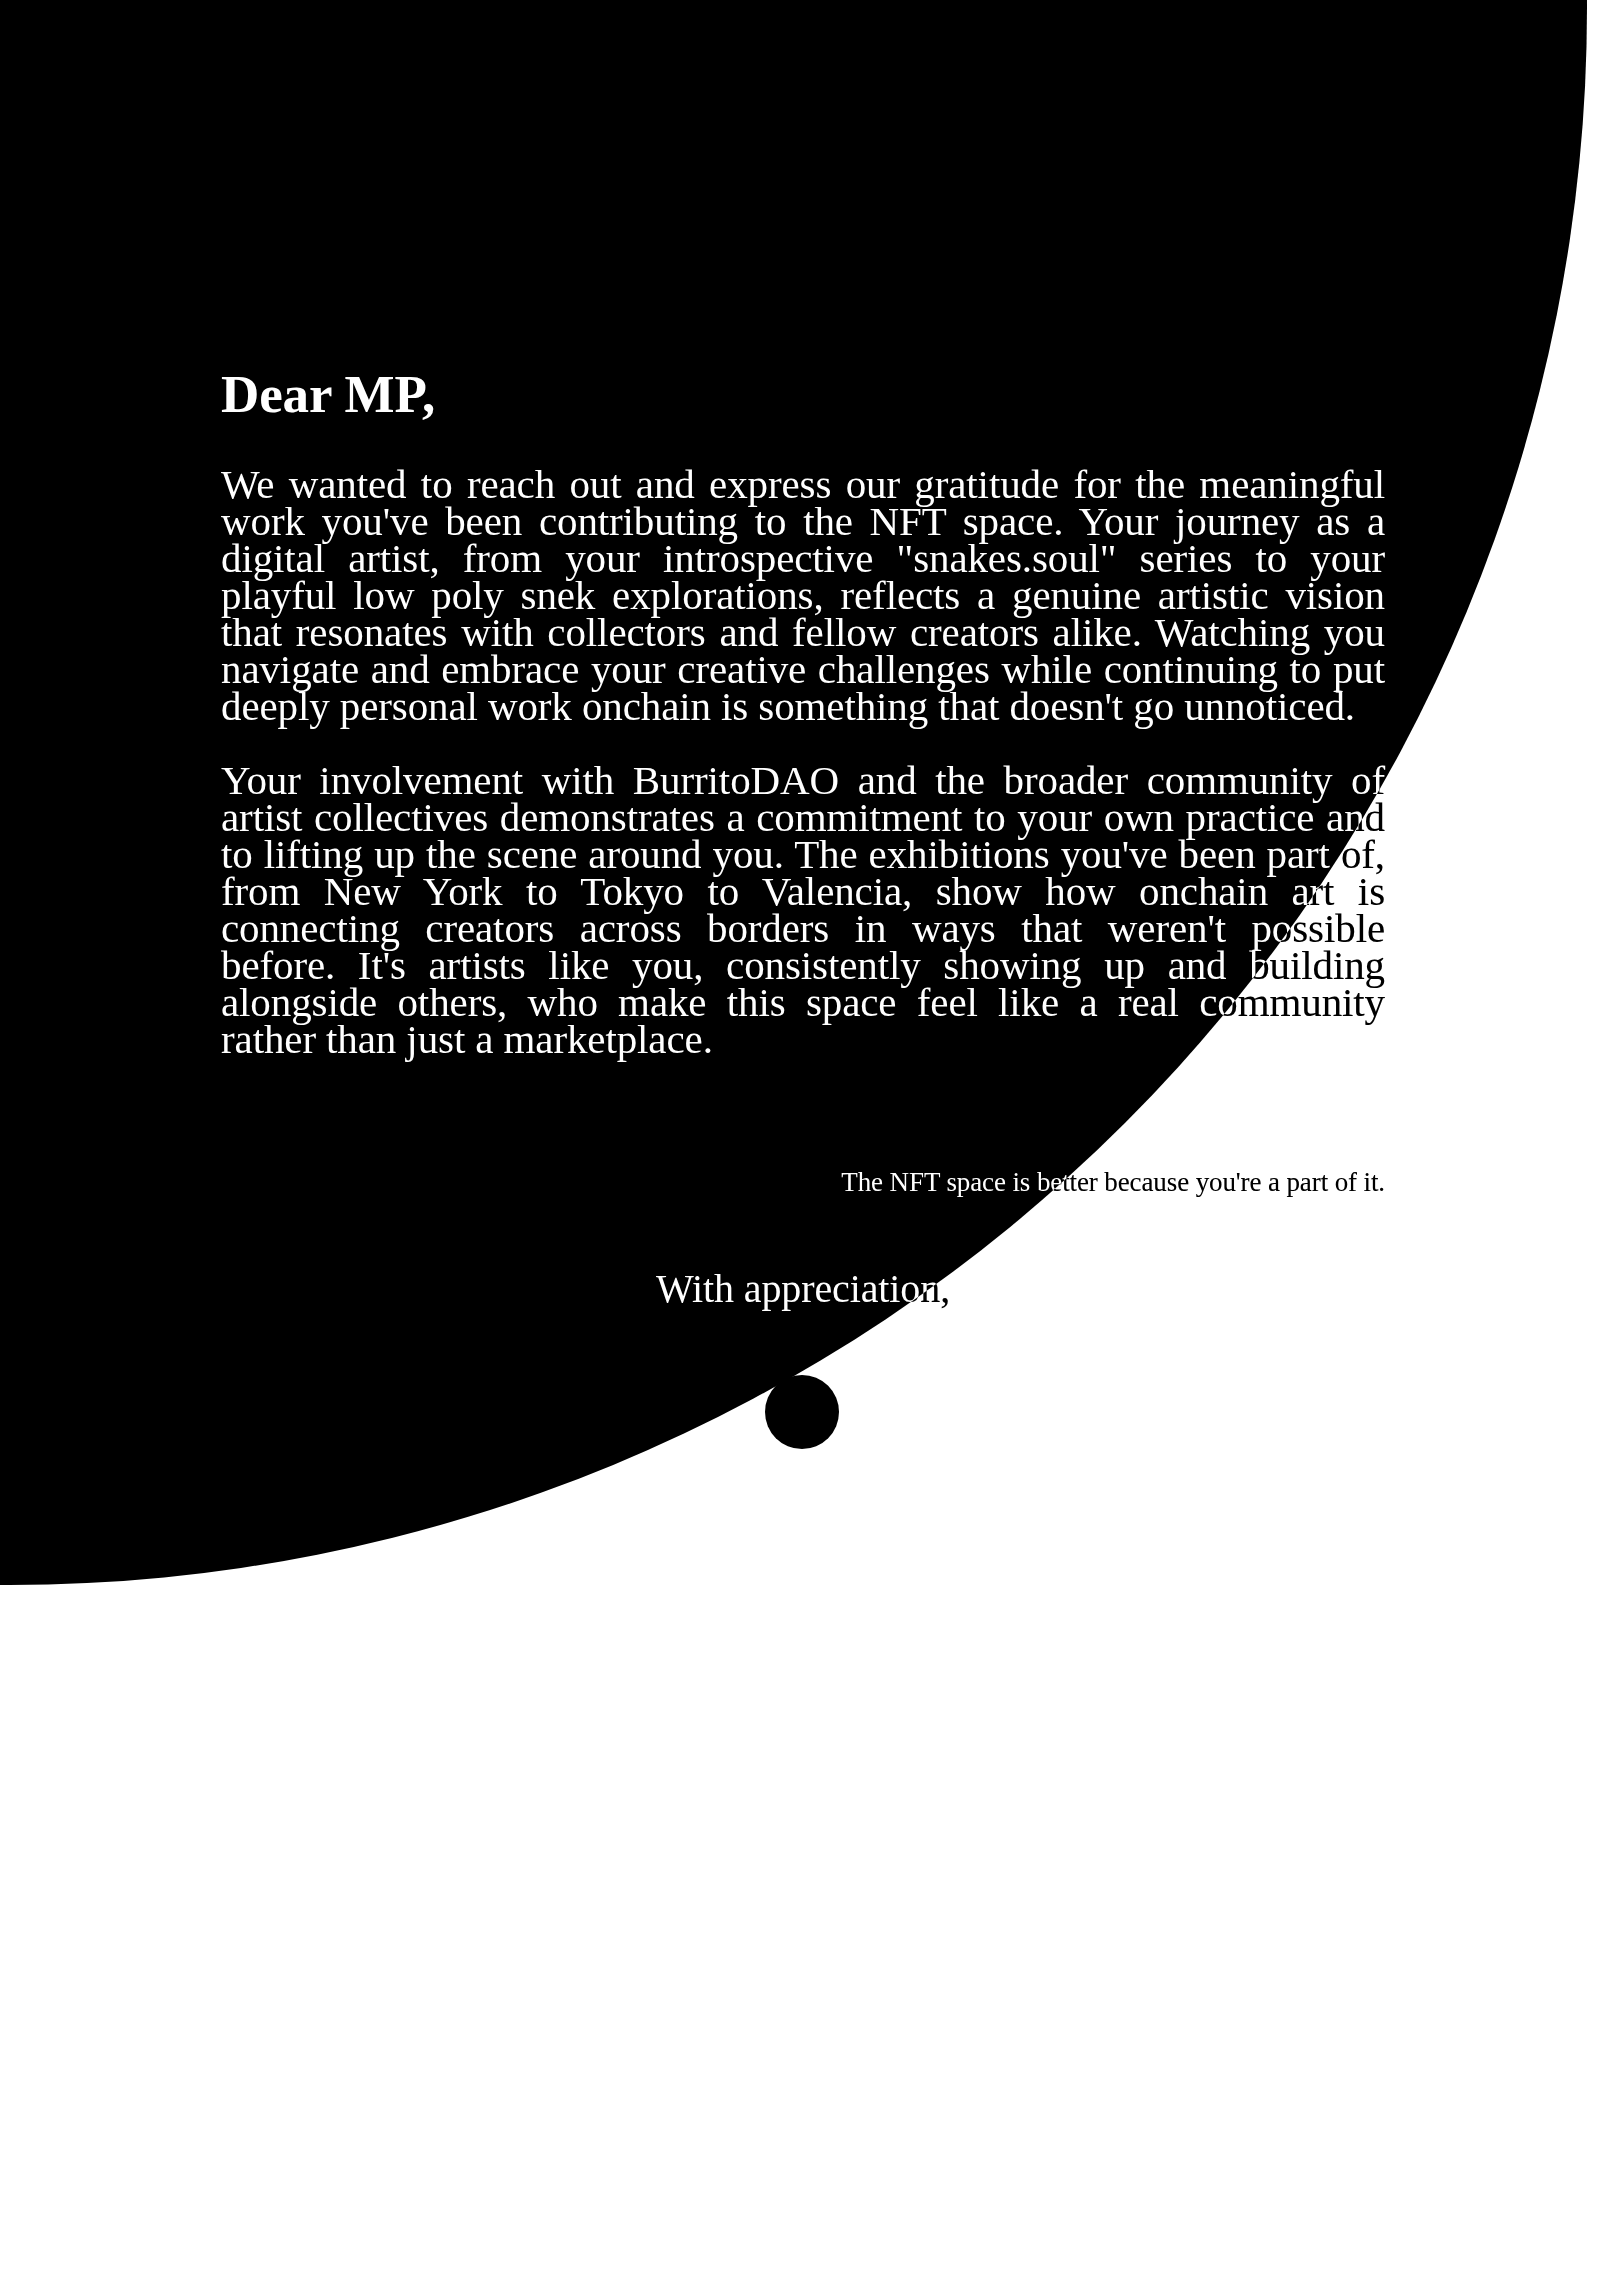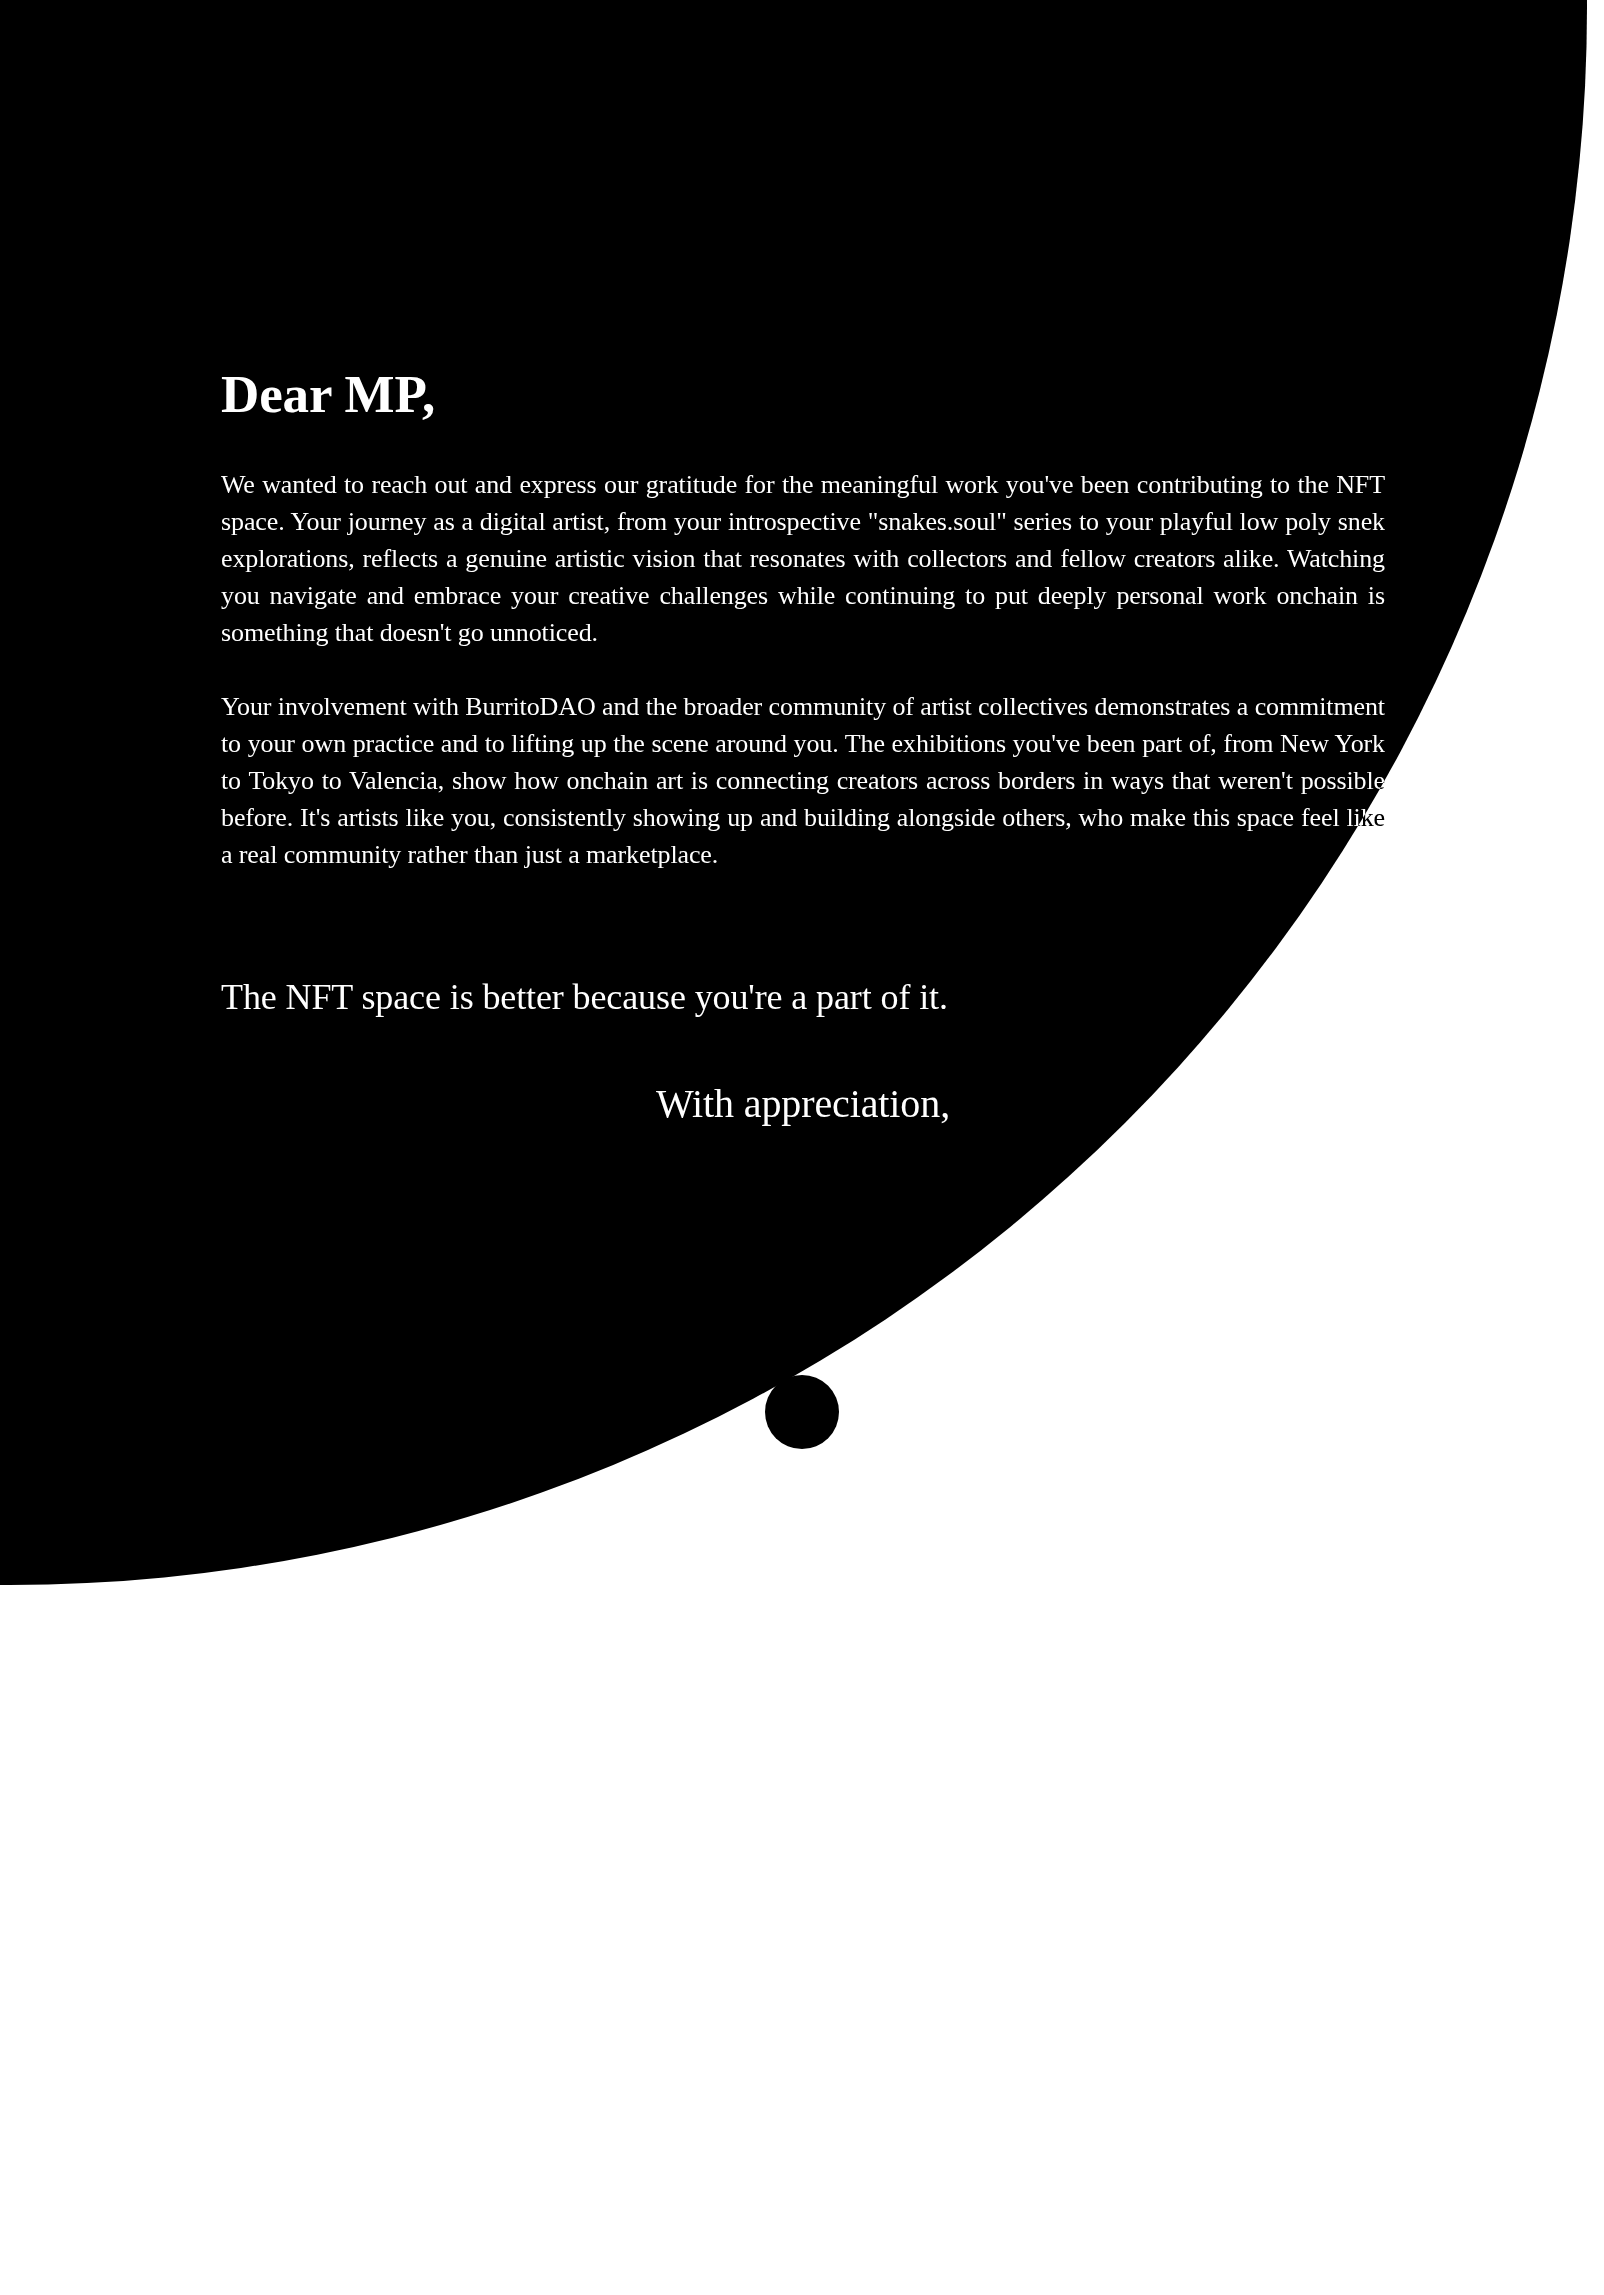--- a/index.html
+++ b/index.html
@@ -46,29 +46,29 @@
     letter-spacing: -0.01em;
   }
   .salutation {
     margin: 0 0 45px 0;
     font-size: 53px;
     line-height: 54px;
     font-weight: bold;
   }
   .body-para {
     margin: 0 0 37px 0;
-    font-size: 26px;
+    font-size: 41px;
     line-height: 37px;
     text-align: justify;
   }
   .closing {
     margin: 101px 0 0 0;
-    font-size: 36px;
+    font-size: 27px;
     line-height: 46px;
-    text-align: left;
+    text-align: right;
   }
   .signoff {
     margin: 61px 0 4px 0;
     font-size: 40px;
     line-height: 46px;
     text-align: center;
   }
 </style>
 </head>
 <body>

